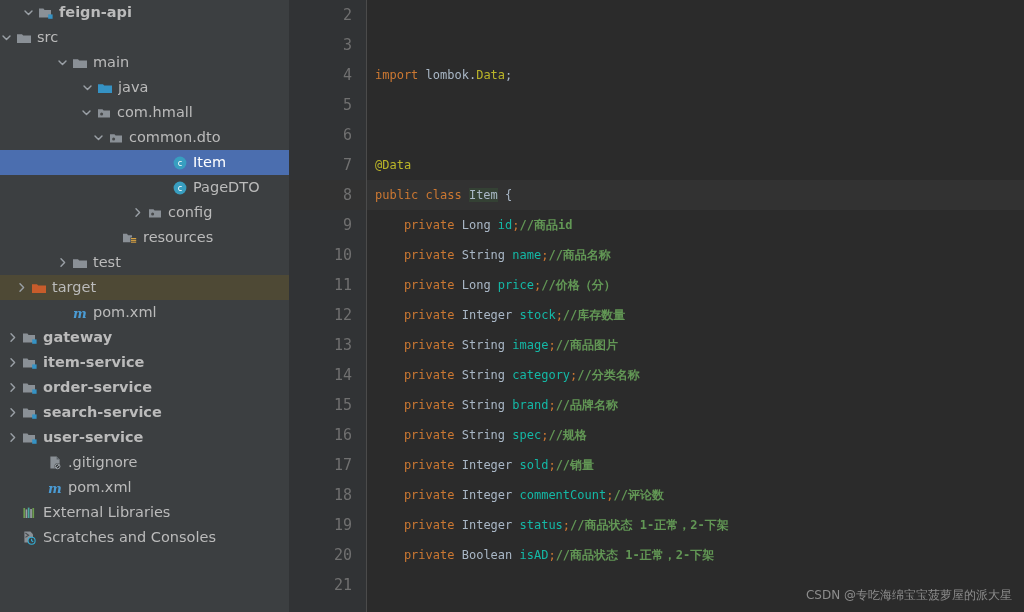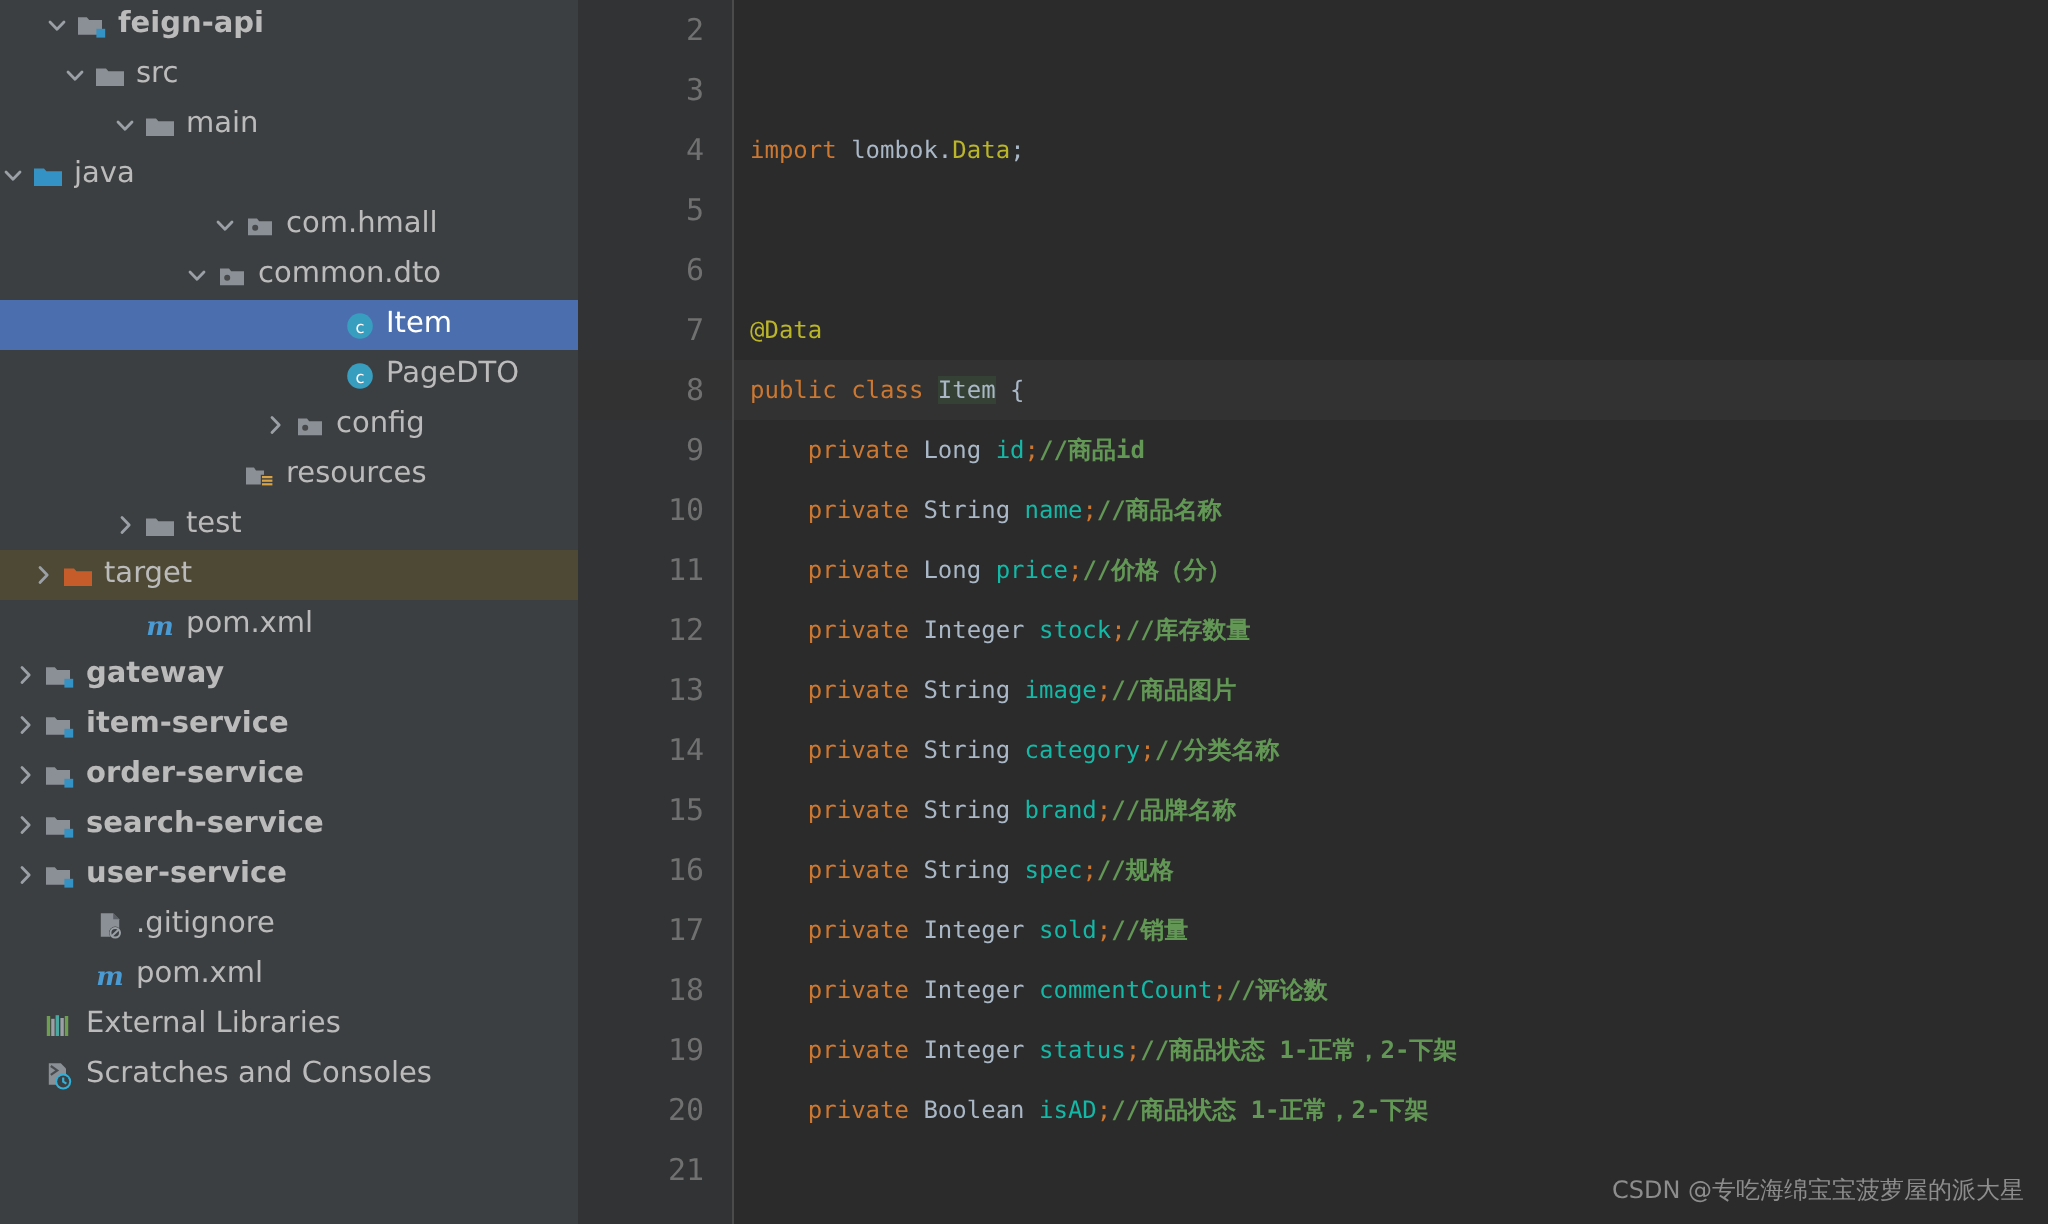--- a/index.html
+++ b/index.html
@@ -152,21 +152,21 @@
           </svg>
         </span>
         <span class="ico">
           <svg width="16" height="16" viewBox="0 0 16 16">
             <path d="M1 3.6 L1 12.4 L13 12.4 L13 5 L6.6 5 L5.4 3.6 Z" fill="#8a9096"></path>
             <rect x="10.2" y="9.4" width="4.4" height="4.4" fill="#3592c4"></rect>
           </svg>
         </span>
         <span class="lbl bold">feign-api</span>
       </div>
-      <div class="tree-row" style="padding-left: 31px;">
+      <div class="tree-row" style="">
         <span class="arrow">
           <svg width="13" height="13" viewBox="0 0 13 13">
             <path d="M3 5 L6.5 8.6 L10 5" fill="none" stroke="#9aa0a6" stroke-width="1.4" stroke-linecap="round" stroke-linejoin="round"></path>
           </svg>
         </span>
         <span class="ico">
           <svg width="16" height="16" viewBox="0 0 16 16">
             <path d="M1 4.2 L1 13 L15 13 L15 5.6 L7.2 5.6 L6 4.2 Z" fill="#8a9096"></path>
           </svg>
         </span>
@@ -178,34 +178,34 @@
             <path d="M3 5 L6.5 8.6 L10 5" fill="none" stroke="#9aa0a6" stroke-width="1.4" stroke-linecap="round" stroke-linejoin="round"></path>
           </svg>
         </span>
         <span class="ico">
           <svg width="16" height="16" viewBox="0 0 16 16">
             <path d="M1 4.2 L1 13 L15 13 L15 5.6 L7.2 5.6 L6 4.2 Z" fill="#8a9096"></path>
           </svg>
         </span>
         <span class="lbl">main</span>
       </div>
-      <div class="tree-row" style="">
+      <div class="tree-row" style="padding-left: 81px;">
         <span class="arrow">
           <svg width="13" height="13" viewBox="0 0 13 13">
             <path d="M3 5 L6.5 8.6 L10 5" fill="none" stroke="#9aa0a6" stroke-width="1.4" stroke-linecap="round" stroke-linejoin="round"></path>
           </svg>
         </span>
         <span class="ico">
           <svg width="16" height="16" viewBox="0 0 16 16">
             <path d="M1 4.2 L1 13 L15 13 L15 5.6 L7.2 5.6 L6 4.2 Z" fill="#3592c4"></path>
           </svg>
         </span>
         <span class="lbl">java</span>
       </div>
-      <div class="tree-row" style="padding-left: 106px;">
+      <div class="tree-row" style="padding-left: 80px;">
         <span class="arrow">
           <svg width="13" height="13" viewBox="0 0 13 13">
             <path d="M3 5 L6.5 8.6 L10 5" fill="none" stroke="#9aa0a6" stroke-width="1.4" stroke-linecap="round" stroke-linejoin="round"></path>
           </svg>
         </span>
         <span class="ico">
           <svg width="16" height="16" viewBox="0 0 16 16">
             <path d="M2 4.2 L2 12.6 L14 12.6 L14 5.6 L7.6 5.6 L6.5 4.2 Z" fill="#8a9096"></path>
             <circle cx="5.6" cy="8.9" r="1.5" fill="#46484a"></circle>
           </svg>

